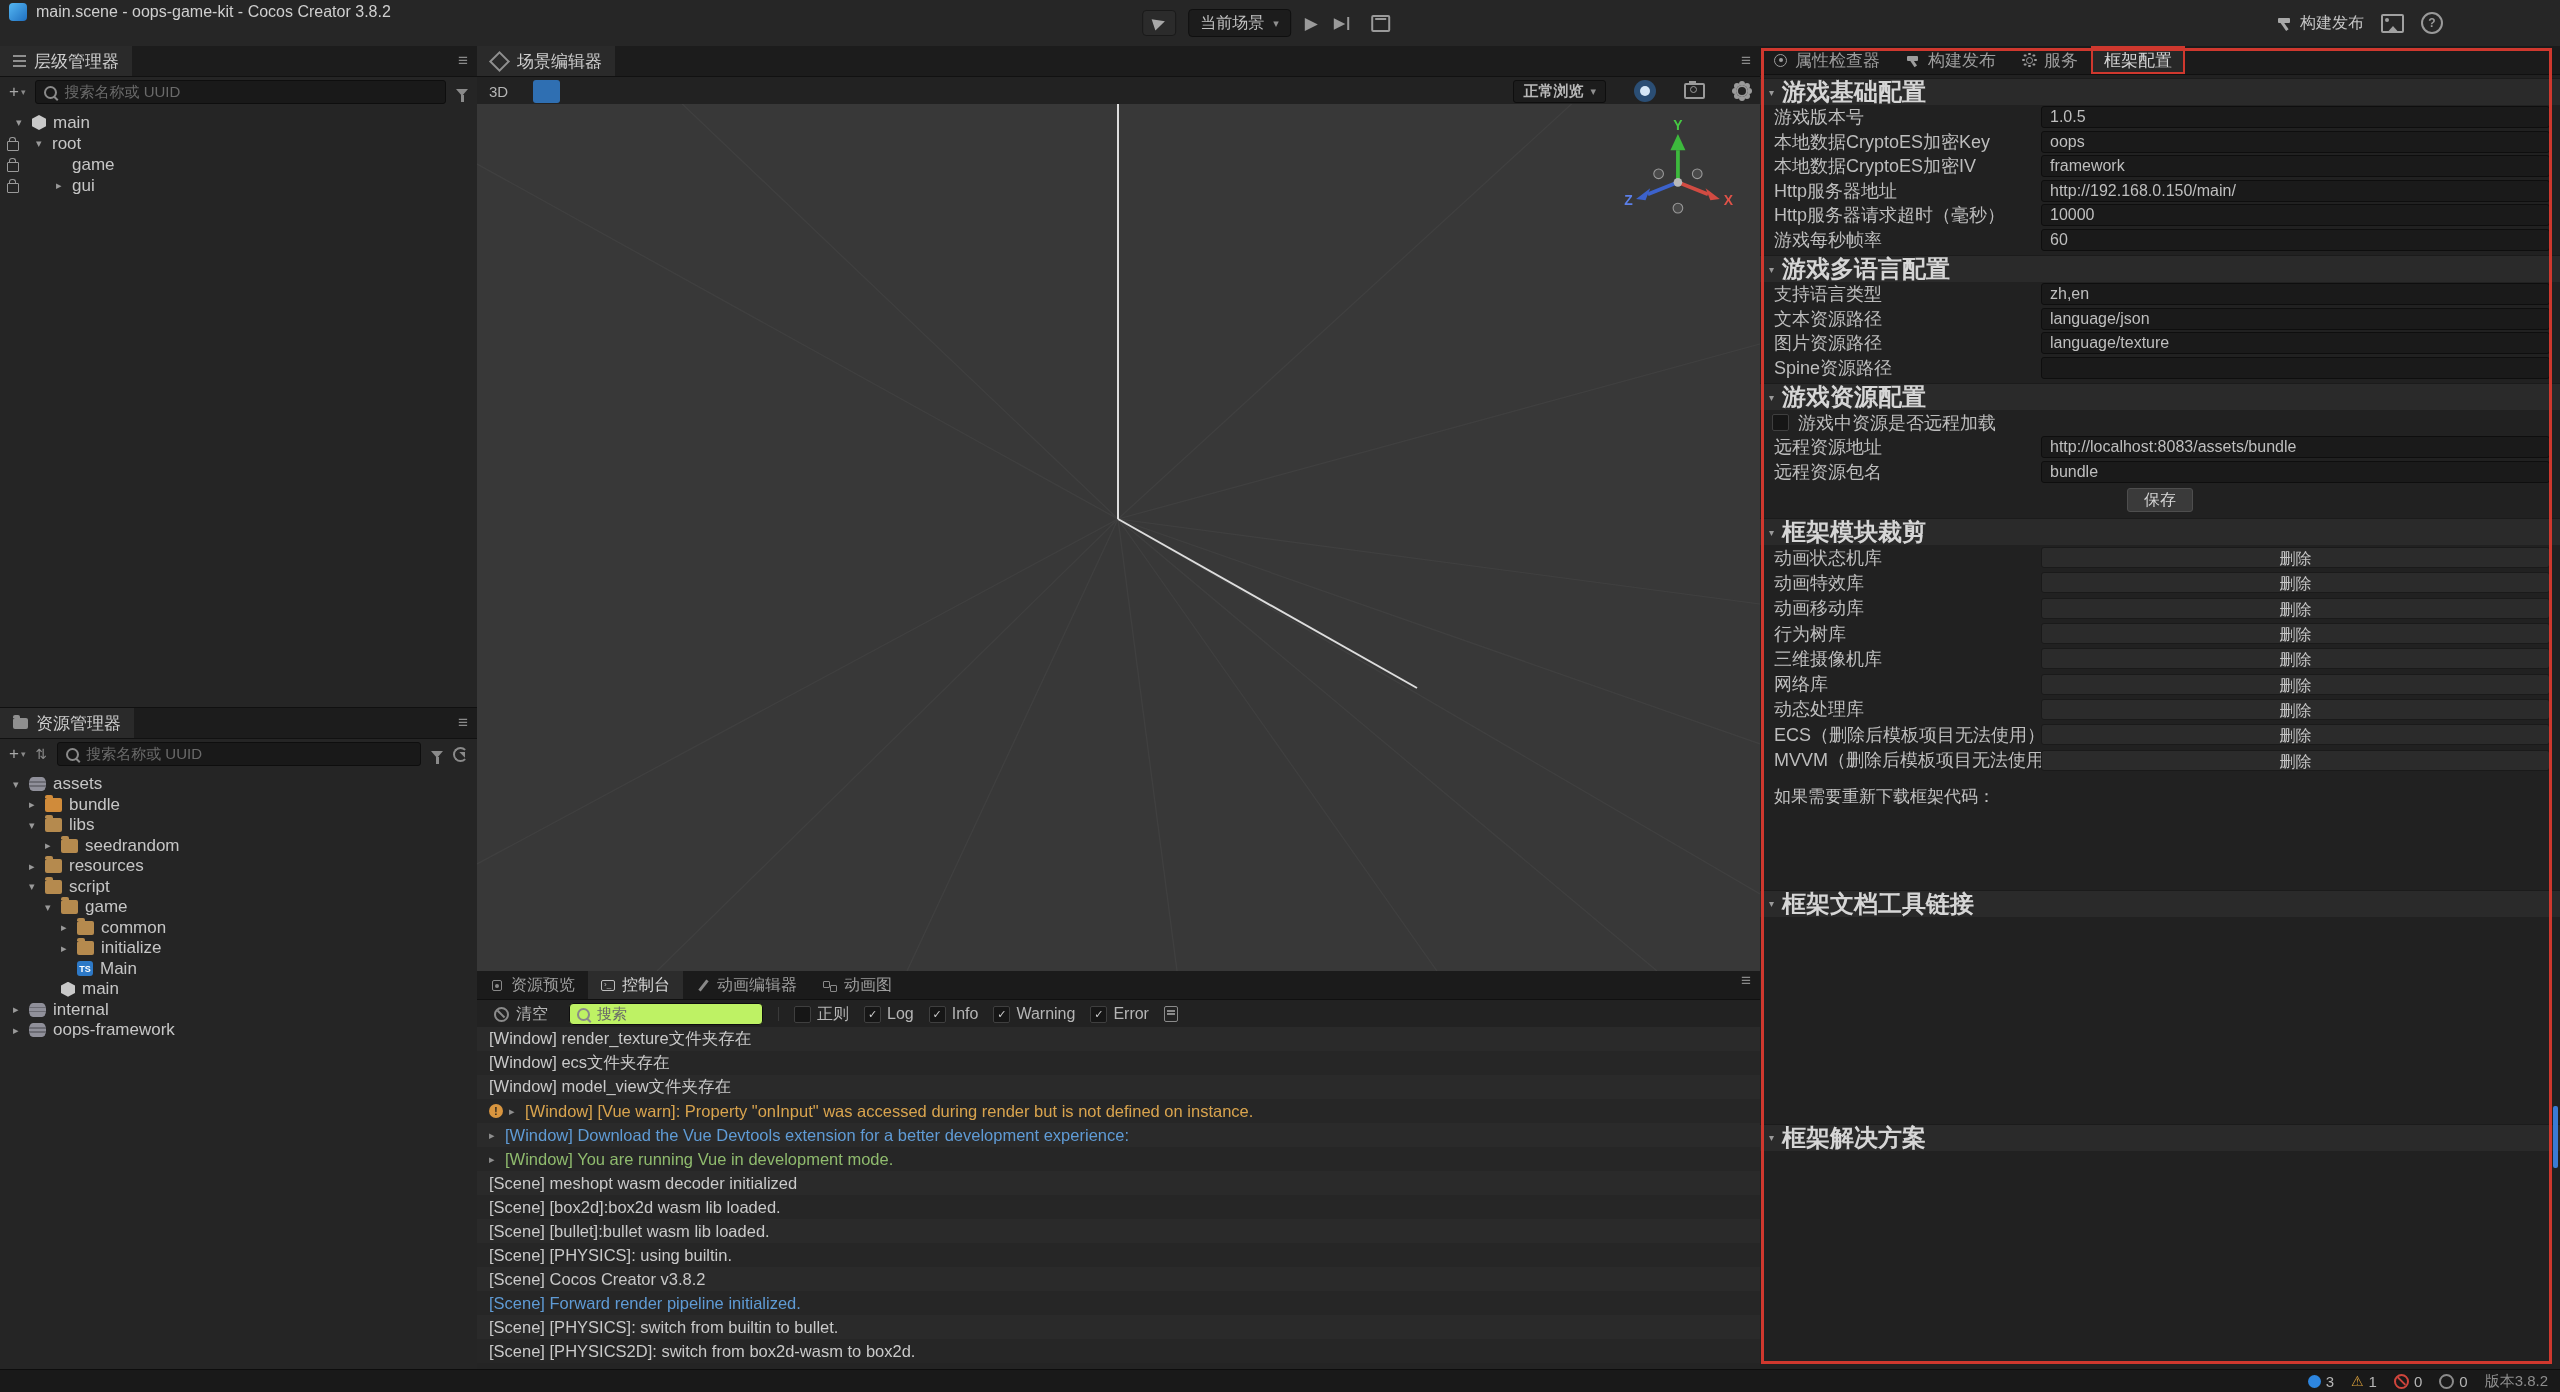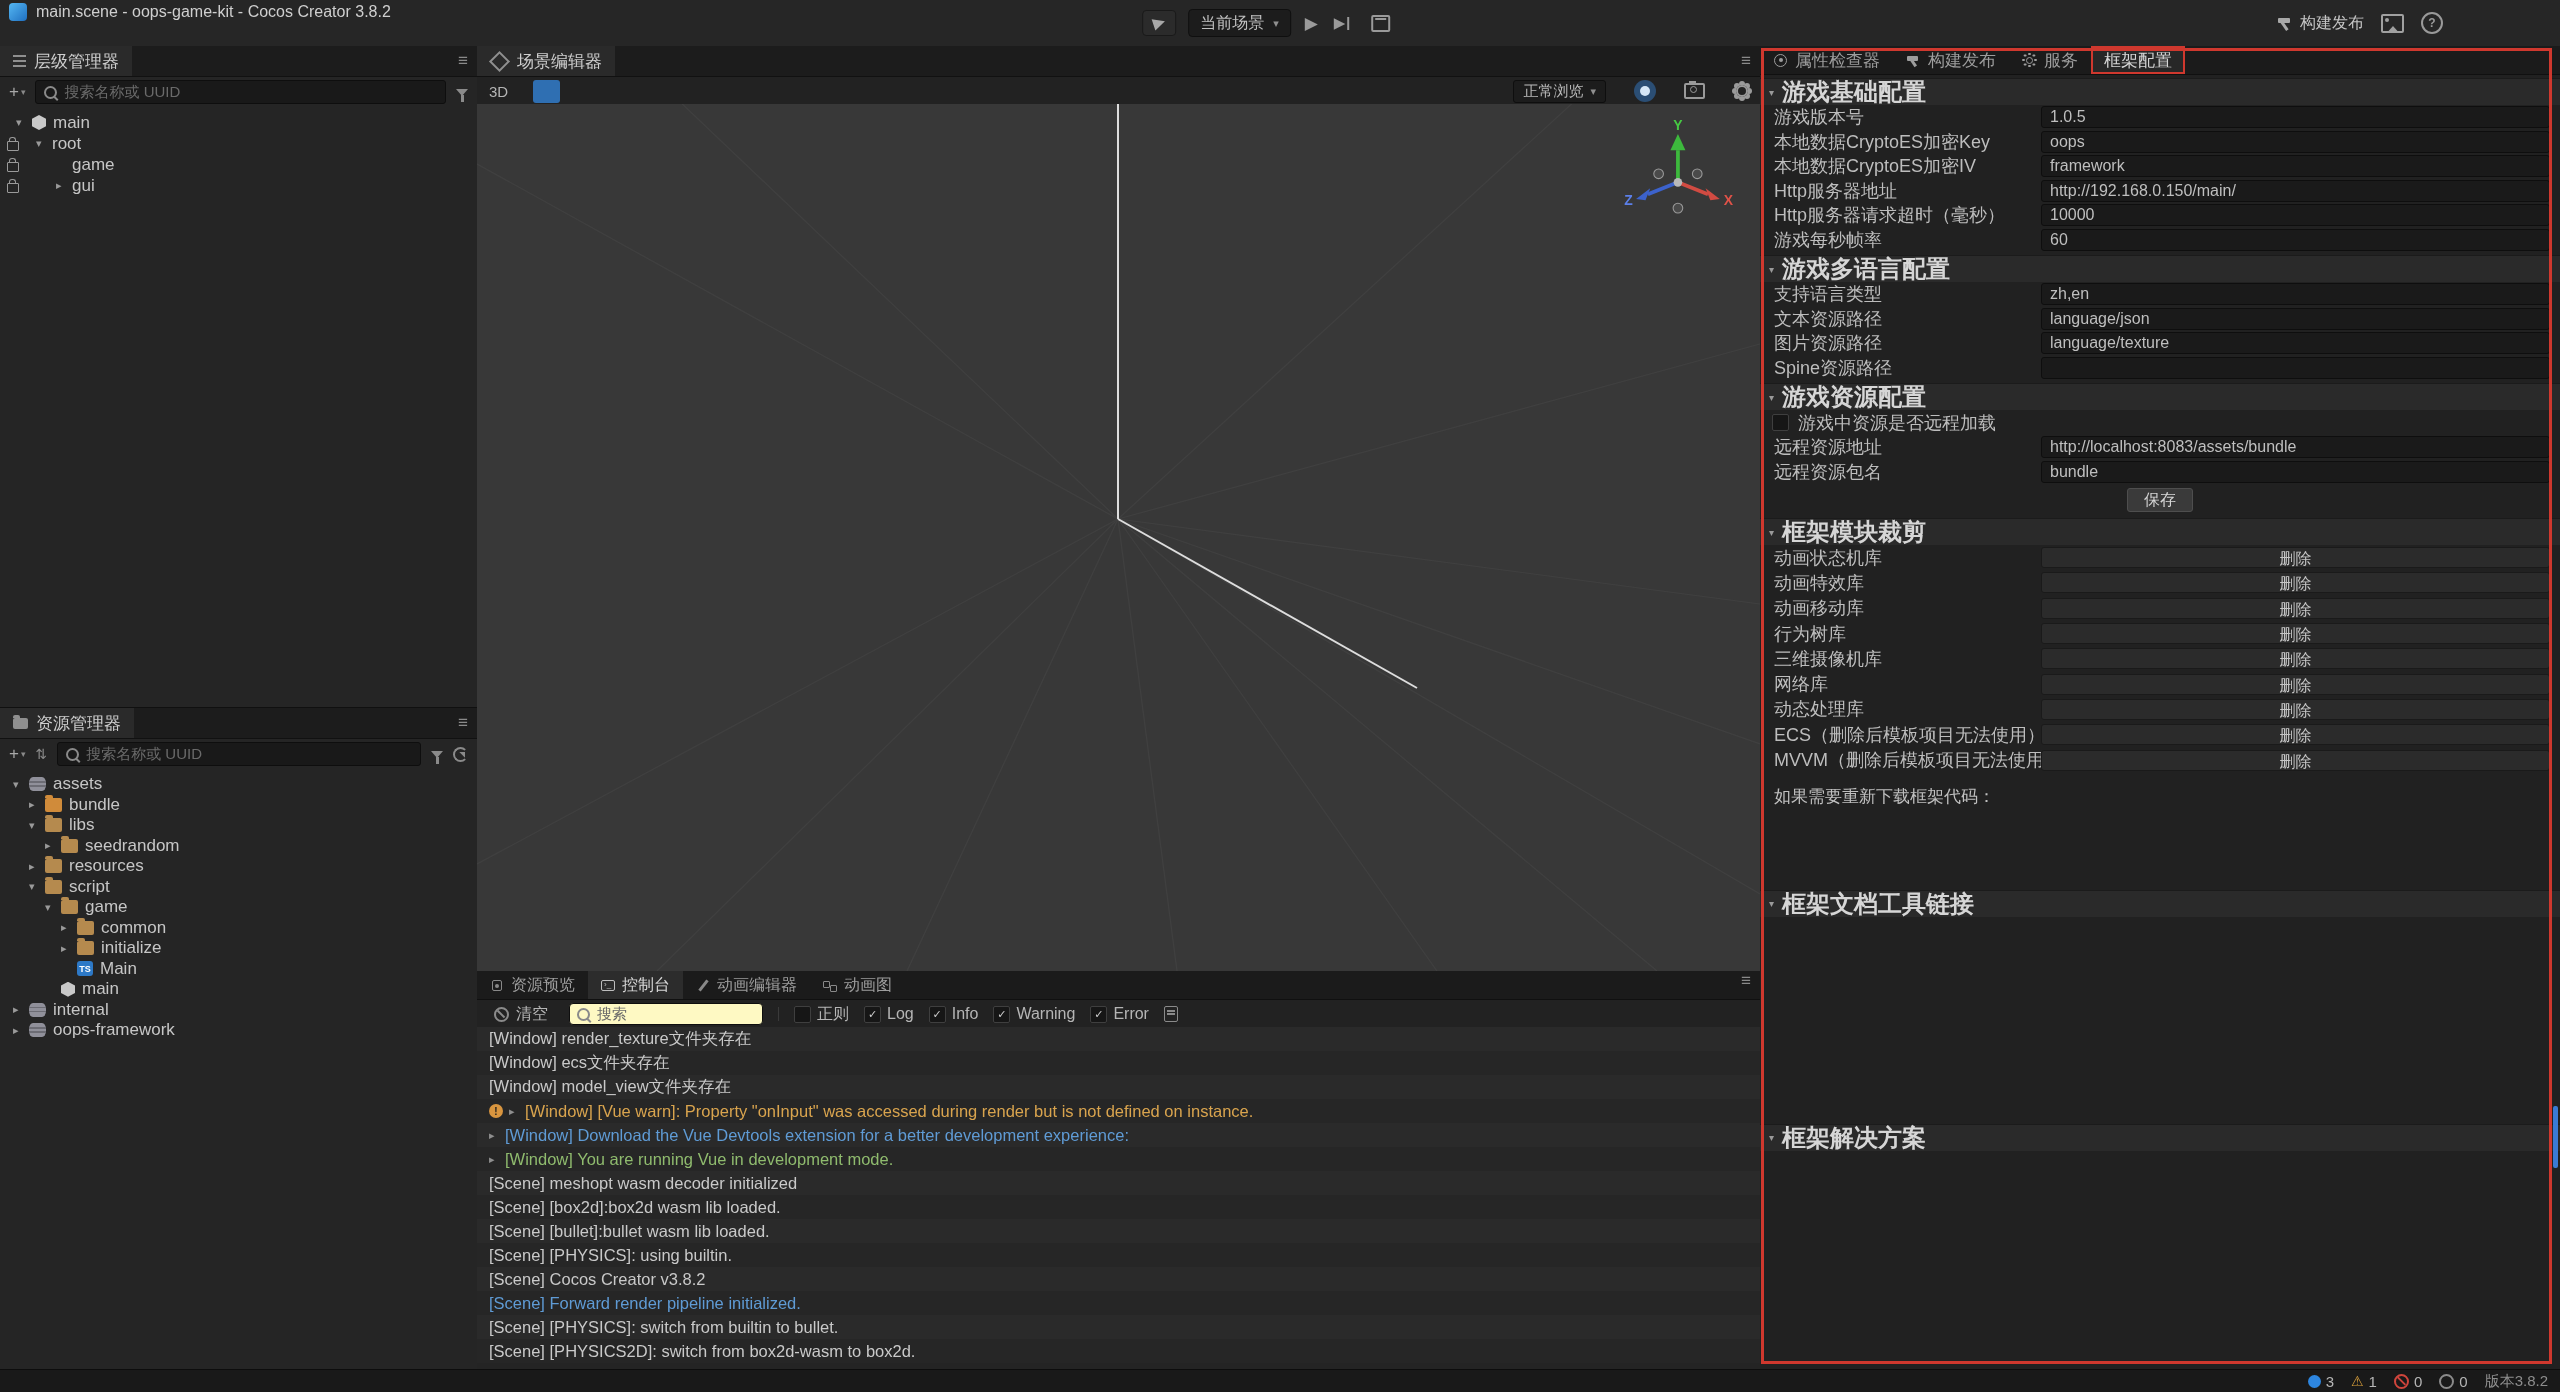--- a/index.html
+++ b/index.html
@@ -83,21 +83,21 @@
   .tree-icon.i-db::after{content:"";position:absolute;left:0;right:0;top:4px;height:1.5px;background:#6c6c74;box-shadow:0 4px 0 #6c6c74;}
   .tree-icon.i-ts{display:flex;width:16px;height:15px;background:#2d79c7;border-radius:3px;align-items:center;justify-content:center;}
   .tree-icon.i-ts::after{content:"TS";color:#fff;font-size:9px;font-weight:bold;}
 
   
   .scene{position:absolute;left:0;top:0;width:100%;height:925px;background:#2a2a2a;}
   .scene-toolbar{position:relative;height:28px;background:#222;display:flex;align-items:center;gap:5px;padding:0 8px;border-bottom:1px solid #141414;}
   .stool{width:27px;height:23px;display:flex;align-items:center;justify-content:center;background:none;border:none;color:#b5b5b5;position:relative;border-radius:3px;}
   .stool.active{background:#2f6fb2;color:#fff;}
   .stool-label{font-size:15px;color:inherit;}
-  .scene-right{position:absolute;right:9px;top:0;height:28px;display:flex;align-items:center;gap:28px;}
+  .scene-right{position:absolute;right:9px;top:0;height:28px;display:flex;align-items:center;gap:28px;font-weight:bold;}
   .view-select{height:21px;display:flex;align-items:center;gap:7px;padding:0 9px;background:#1c1c1c;border:1px solid #0e0e0e;border-radius:3px;color:#b8b8b8;font-size:15px;}
   .bulb-wrap{width:22px;height:22px;border-radius:50%;background:#2b4e74;display:flex;align-items:center;justify-content:center;}
   .bulb{width:10px;height:10px;border-radius:50%;background:#d6e7f7;}
   .ic-cam{width:17px;height:12px;border:2px solid #9a9a9a;border-radius:2px;position:relative;}
   .ic-cam::before{content:"";position:absolute;left:4px;top:1px;width:5px;height:5px;border:1.5px solid #9a9a9a;border-radius:50%;}
   .ic-cam::after{content:"";position:absolute;top:-4px;left:3px;width:7px;height:2px;background:#9a9a9a;}
   .i-gearbig{width:8px;height:8px;border:2px solid #9a9a9a;border-radius:50%;position:relative;margin:0 3px;
     box-shadow:0 -7px 0 -3px #9a9a9a,0 7px 0 -3px #9a9a9a,7px 0 0 -3px #9a9a9a,-7px 0 0 -3px #9a9a9a,5px 5px 0 -3px #9a9a9a,-5px 5px 0 -3px #9a9a9a,5px -5px 0 -3px #9a9a9a,-5px -5px 0 -3px #9a9a9a;}
   .viewport{position:absolute;left:0;top:58px;right:0;bottom:0;background:#383838;overflow:hidden;}
   .gridsvg{position:absolute;inset:0;width:100%;height:100%;}
@@ -114,21 +114,21 @@
   .ctab-icon.i-preview::after{content:"";position:absolute;left:5px;top:5px;width:4px;height:4px;background:currentColor;border-radius:50%;}
   .ctab-icon.i-console-t::before{content:"";position:absolute;inset:1px 0;border:1.5px solid currentColor;border-radius:2px;}
   .ctab-icon.i-console-t::after{content:"›_";position:absolute;left:3px;top:1px;font-size:8px;}
   .ctab-icon.i-anim-e::before{content:"";position:absolute;left:6px;top:0;width:3px;height:13px;background:currentColor;transform:rotate(38deg);}
   .ctab-icon.i-anim-g::before{content:"";position:absolute;left:0;top:2px;width:5px;height:5px;border:1.5px solid currentColor;border-radius:1px;}
   .ctab-icon.i-anim-g::after{content:"";position:absolute;right:0;bottom:0;width:5px;height:5px;border:1.5px solid currentColor;border-radius:1px;}
   .console-filter{height:28px;background:#222;display:flex;align-items:center;gap:15px;padding:0 11px;border-bottom:1px solid #181818;font-size:16px;color:#b5b5b5;}
   .clear-btn{display:flex;align-items:center;gap:7px;background:none;border:none;color:#b5b5b5;font-size:16px;}
   .i-clear{width:11px;height:11px;border:2px solid #8a8a8a;border-radius:50%;position:relative;}
   .i-clear::after{content:"";position:absolute;width:10px;height:2px;background:#8a8a8a;top:4.5px;left:0;transform:rotate(45deg);}
-  .console-search{width:178px;height:20px;background:#fef9c3;border:1px solid #0e0e0e;border-radius:4px;display:flex;align-items:center;gap:7px;padding:0 7px;color:#777;font-size:15px;}
+  .console-search{width:178px;height:20px;background:#bef264;border:1px solid #0e0e0e;border-radius:4px;display:flex;align-items:center;gap:7px;padding:0 7px;color:#777;font-size:15px;}
   .vdiv{width:1px;height:14px;background:#3a3a3a;}
   .filter-item{display:flex;align-items:center;gap:6px;}
   .cb{width:15px;height:15px;background:#161616;border:1px solid #3f3f3f;border-radius:2px;display:inline-flex;align-items:center;justify-content:center;color:#cfcfcf;font-size:11px;flex:none;}
   .cb.checked::after{content:"✓";}
   .i-collapse{width:12px;height:14px;border:1.5px solid #8a8a8a;border-radius:2px;position:relative;}
   .i-collapse::after{content:"";position:absolute;left:2px;right:2px;top:3px;height:1.5px;background:#8a8a8a;box-shadow:0 3px 0 #8a8a8a;}
   .logs{position:absolute;left:0;right:0;top:56px;bottom:0;overflow:hidden;}
   .log-row{display:flex;align-items:center;height:24px;padding:0 12px;font-size:16.5px;white-space:nowrap;overflow:hidden;}
   .log-row:nth-child(odd){background:#2a2a2a;}
   .log-row:nth-child(even){background:#262626;}

